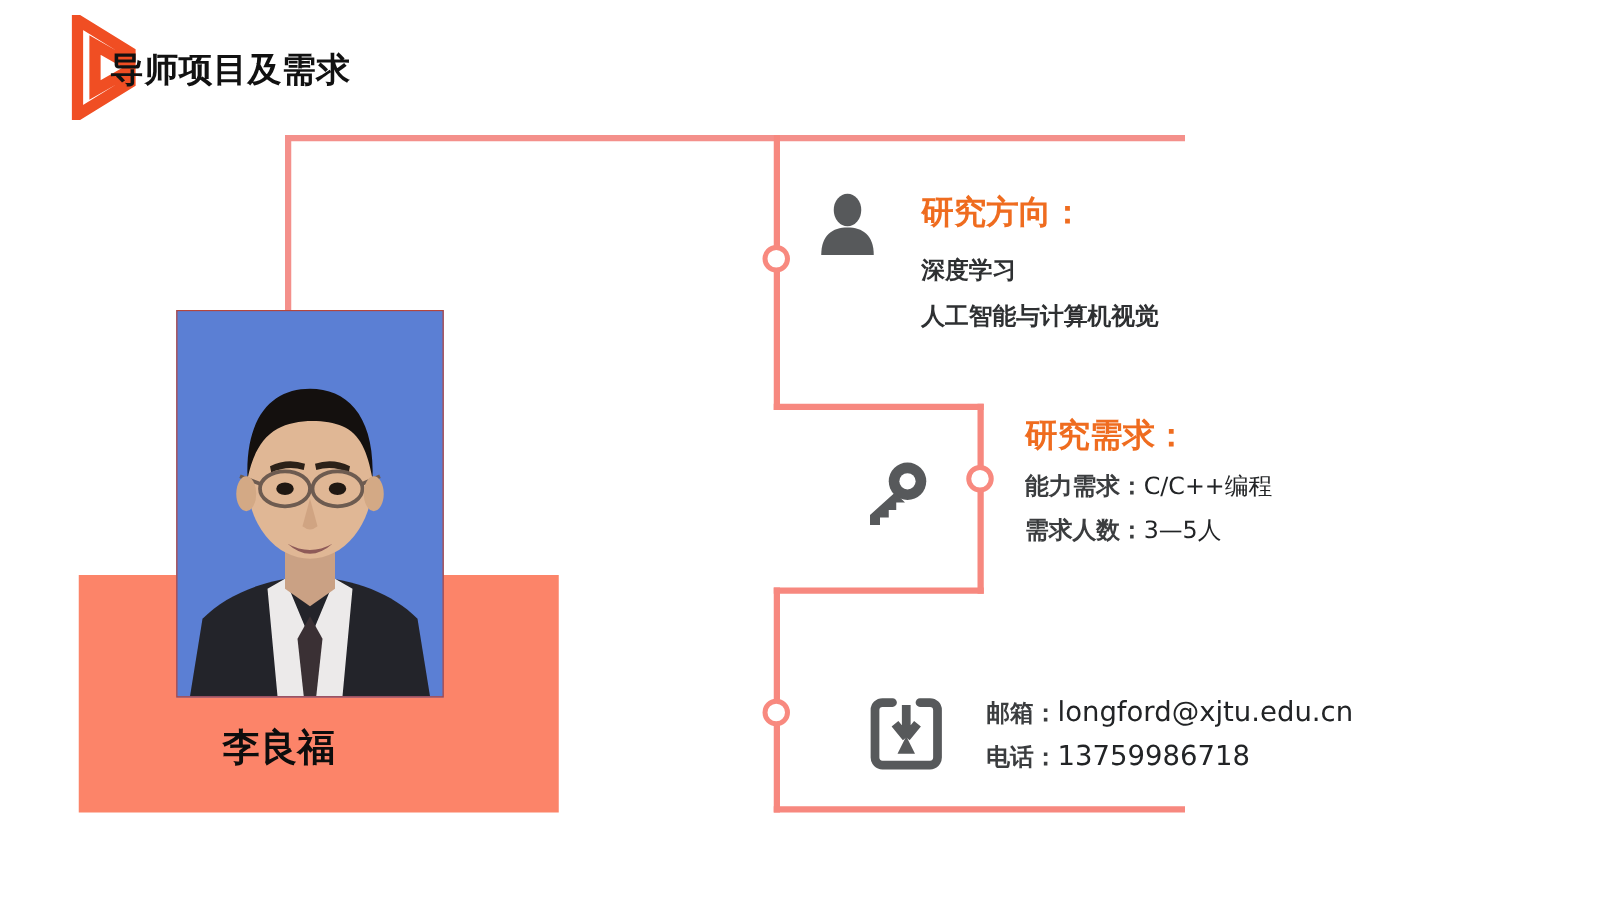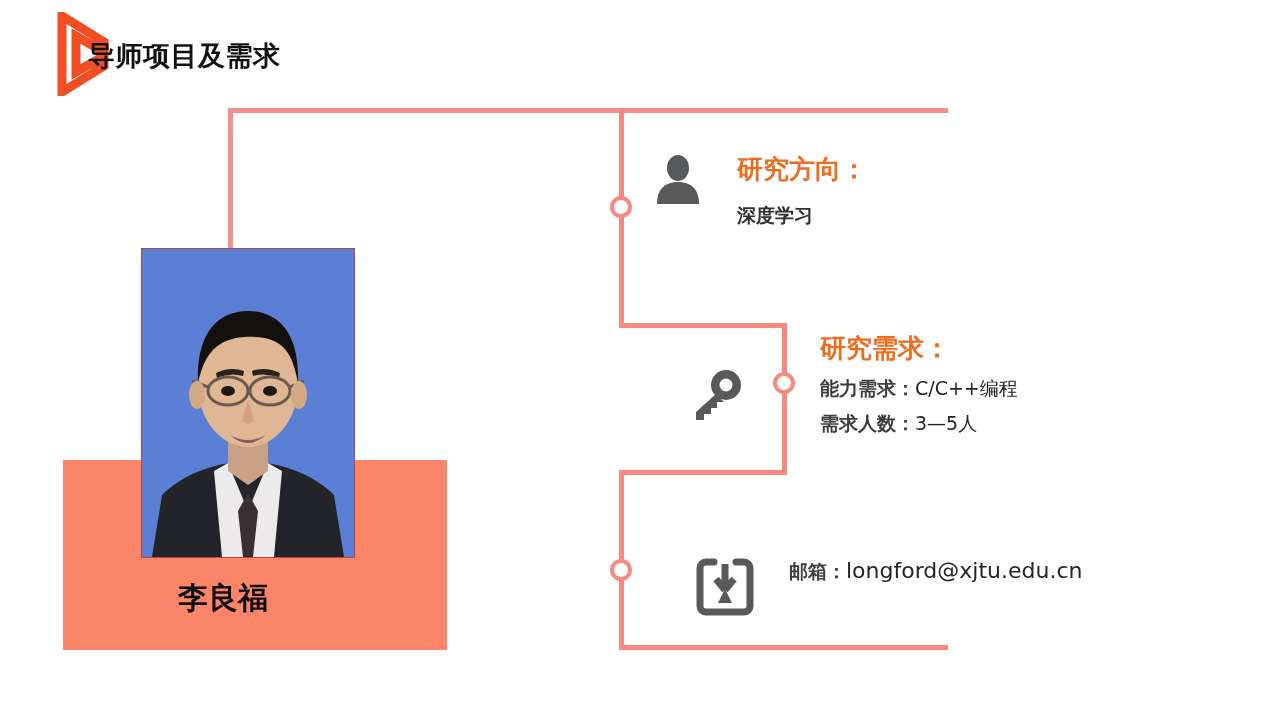--- a/index.html
+++ b/index.html
@@ -139,20 +139,21 @@
   <div class="person-name">李良福</div>
 
   <div class="info-icon" style="left:650px;top:152px;">
     <svg width="56" height="56" viewBox="0 0 56 56">
       <ellipse cx="28" cy="16" rx="11" ry="13" fill="#57595b"></ellipse>
       <path d="M7 52 C7 36 16 30 28 30 C40 30 49 36 49 52 Z" fill="#57595b"></path>
     </svg>
   </div>
   <div class="info-head" style="left:737px;top:152px;">研究方向：</div>
   <div class="info-line strong" style="left:737px;top:203px;">深度学习</div>
+  <div class="info-line strong" style="left:737px;top:240px;">人工智能与计算机视觉</div>
 
   <div class="info-icon" style="left:684px;top:368px;">
     <svg width="64" height="58" viewBox="0 0 64 58">
       <circle cx="42" cy="17" r="15" fill="#57595b"></circle>
       <circle cx="42" cy="17" r="6.5" fill="#ffffff"></circle>
       <path d="M32 26 L12 44 L12 52 L20 52 L20 46 L27 46 L27 40 L33 40 L33 34 L40 34 Z" fill="#57595b"></path>
     </svg>
   </div>
   <div class="info-head" style="left:820px;top:331px;">研究需求：</div>
   <div class="info-line" style="left:820px;top:376px;">
@@ -166,14 +167,17 @@
     <svg width="62" height="62" viewBox="0 0 62 62">
       <path d="M20 6 L12 6 C8.7 6 6 8.7 6 12 L6 50 C6 53.3 8.7 56 12 56
                L50 56 C53.3 56 56 53.3 56 50 L56 12 C56 8.7 53.3 6 50 6 L42 6" fill="none" stroke="#57595b" stroke-width="7" stroke-linecap="round"></path>
       <path d="M31 8 L31 30 M31 34 L22 23 M31 34 L40 23" fill="none" stroke="#57595b" stroke-width="7" stroke-linecap="butt"></path>
       <path d="M24 47 L31 33 L38 47 Z" fill="#57595b"></path>
     </svg>
   </div>
   <div class="info-line" style="left:789px;top:558px;">
     <span class="lbl">邮箱：</span><span class="val mail">longford@xjtu.edu.cn</span>
   </div>
+  <div class="info-line" style="left:789px;top:593px;">
+    <span class="lbl">电话：</span><span class="val mail">13759986718</span>
+  </div>
 
 </div>
 
 </body></html>

